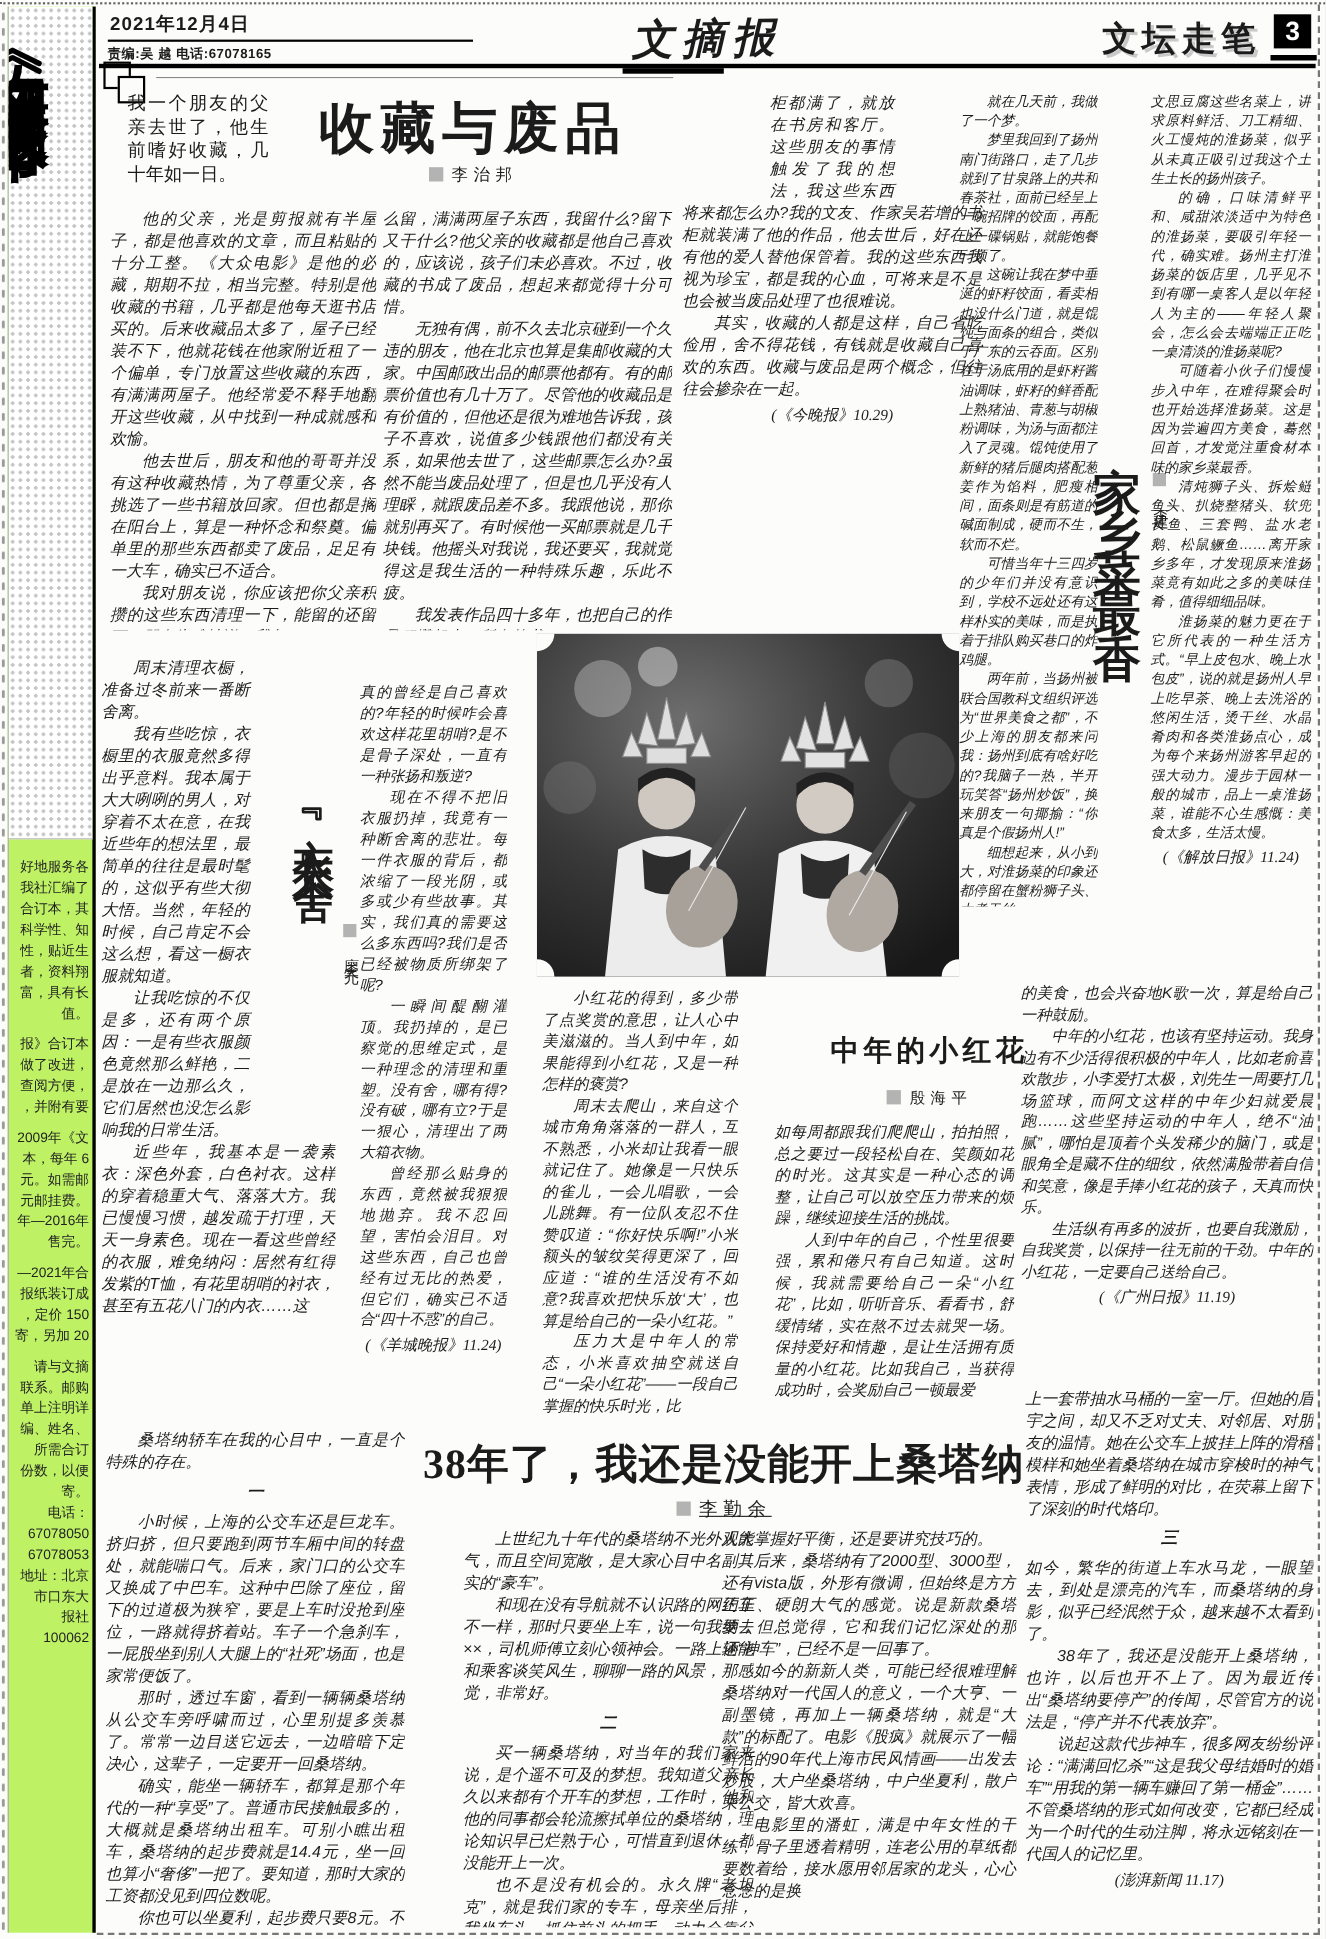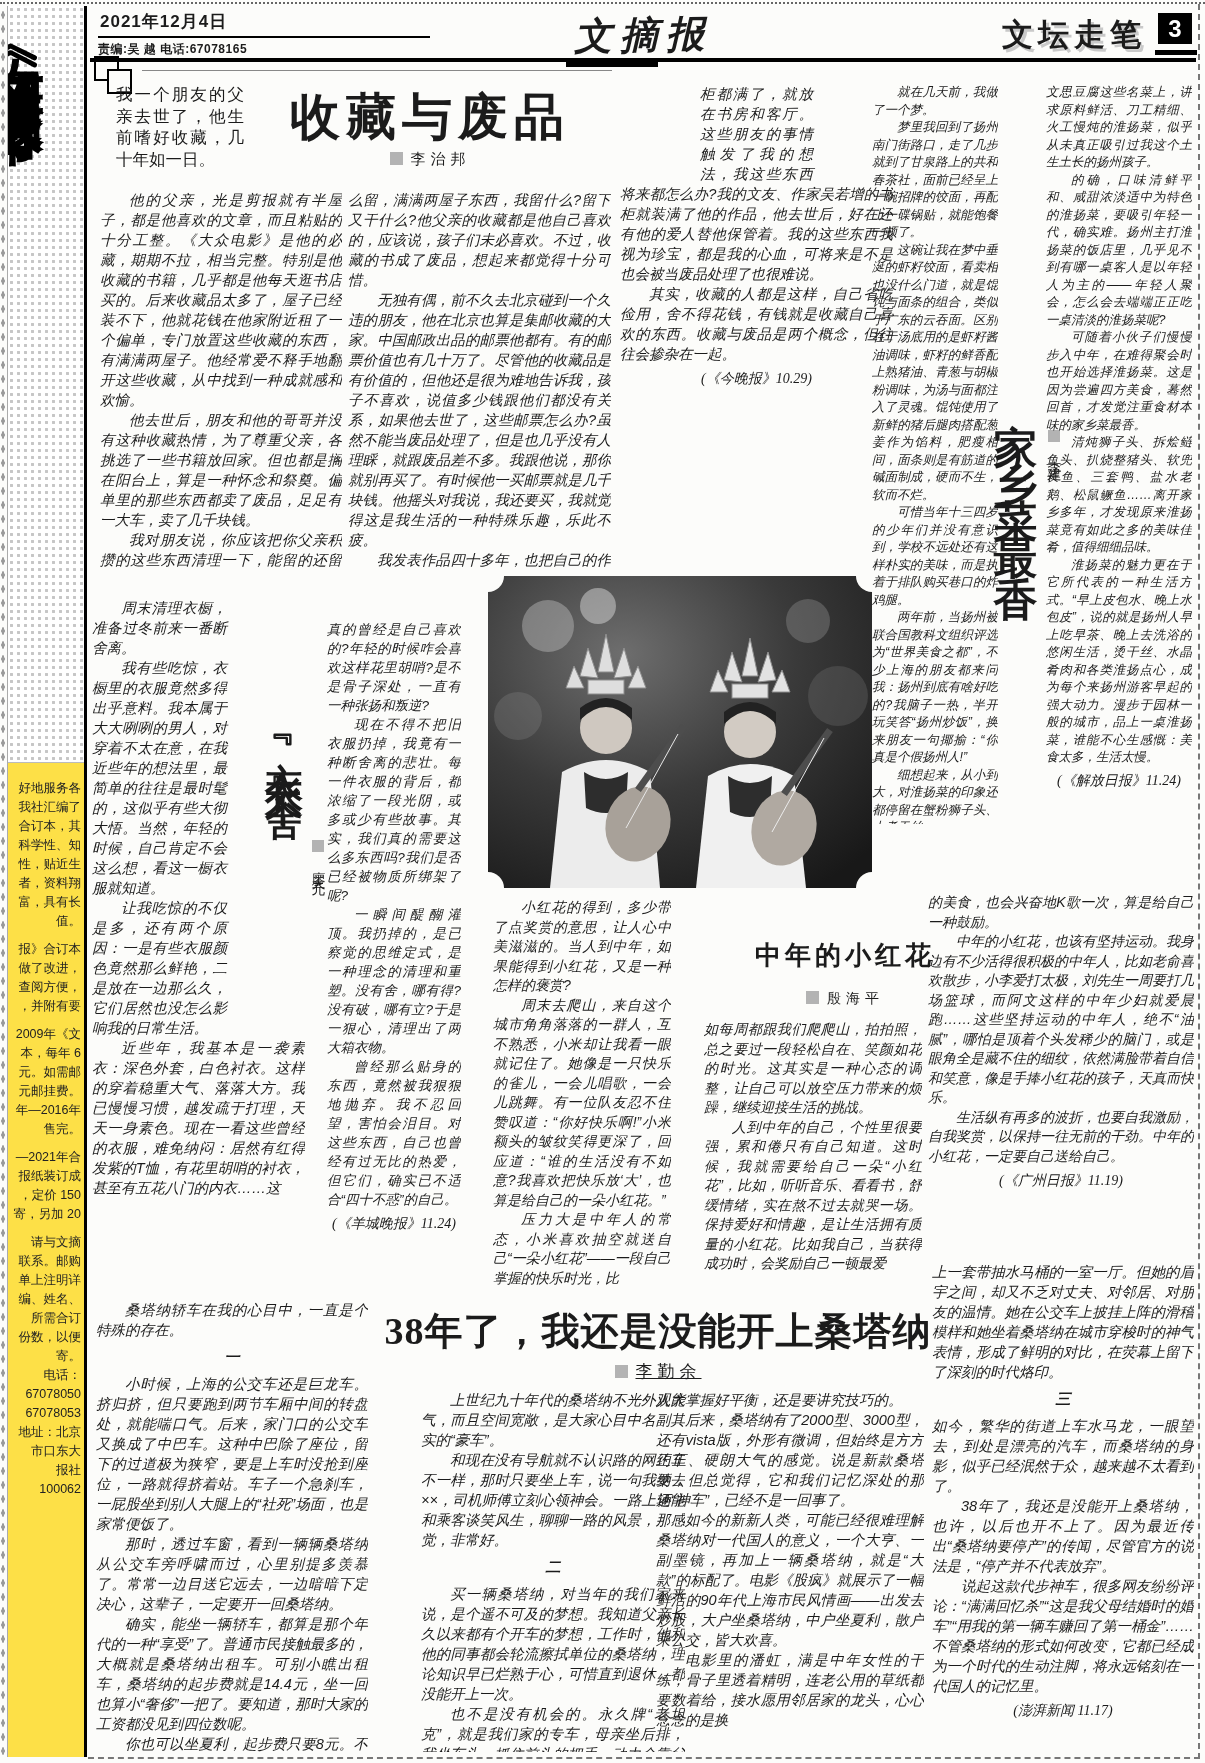--- a/index.html
+++ b/index.html
@@ -5,21 +5,21 @@
   html,body{margin:0;padding:0;background:#e8e8e6;}
   .page{position:relative;width:1205px;height:1763px;margin:0 auto;background:#fcfcfa;color:#1b1b1b;
         font-family:"Liberation Sans","DejaVu Sans",sans-serif;overflow:hidden;}
   
   .border-top{position:absolute;left:0;right:0;top:2px;border-top:2px dotted #666;}
   .border-right{position:absolute;top:4px;bottom:4px;right:5px;border-right:2px dashed #777;}
   .border-bottom{position:absolute;left:88px;right:5px;bottom:4px;border-bottom:2px dashed #777;}
   .edge-dots{position:absolute;left:0;top:8px;bottom:8px;width:6px;
              background-image:radial-gradient(#9a9a9a 1.5px,transparent 1.7px);background-size:6px 14px;}
   
-  .sidebar{position:absolute;left:7px;top:6px;width:76px;height:1751px;border-right:3px solid #000;border-left:1px solid #aaa;background:#fde047;}
+  .sidebar{position:absolute;left:7px;top:6px;width:76px;height:1751px;border-right:3px solid #000;border-left:1px solid #aaa;background:#bef264;}
   .banner{position:relative;height:756px;overflow:hidden;border-bottom:1px solid #bbb;
           background-color:#fff;background-image:radial-gradient(#c6c6c6 1.4px,transparent 1.6px);background-size:7px 7px;}
   .banner-text{position:absolute;top:4px;left:-30px;writing-mode:vertical-rl;font-size:62px;line-height:70px;
                font-weight:900;color:#000;letter-spacing:4px;font-family:"Liberation Sans","DejaVu Sans",sans-serif;}
   .sidebar-info{padding:16px 3px 0 0;font-size:12.5px;line-height:19px;font-weight:500;text-align:right;
                 height:960px;overflow:hidden;color:#222;}
   .sidebar-info .line{white-space:nowrap;}
   .sidebar-info .gap{height:9px;}
   
   .header{position:absolute;left:90px;top:6px;width:1106px;height:52px;border-bottom:4px solid #000;}
@@ -144,21 +144,21 @@
     </div>
   <div class="a1-topline"></div>
   <div class="a1-lead">我一个朋友的父亲去世了，他生前嗜好收藏，几十年如一日。</div>
   <div class="h-title a1-title">收藏与废品</div>
   <div class="a1-byline byline">
     <span class="sq"></span><span>李治邦</span>
   </div>
   <div class="col" style="left:100px;top:190px;width:242px;height:383px;">
     <div>
         <p class="para">他的父亲，光是剪报就有半屋子，都是他喜欢的文章，而且粘贴的十分工整。《大众电影》是他的必藏，期期不拉，相当完整。特别是他收藏的书籍，几乎都是他每天逛书店买的。后来收藏品太多了，屋子已经装不下，他就花钱在他家附近租了一个偏单，专门放置这些收藏的东西，有满满两屋子。他经常爱不释手地翻开这些收藏，从中找到一种成就感和欢愉。</p>
-        <p class="para">他去世后，朋友和他的哥哥并没有这种收藏热情，为了尊重父亲，各挑选了一些书籍放回家。但也都是搁在阳台上，算是一种怀念和祭奠。偏单里的那些东西都卖了废品，足足有一大车，卖了几千块钱。</p>
+        <p class="para">他去世后，朋友和他的哥哥并没有这种收藏热情，为了尊重父亲，各挑选了一些书籍放回家。但也都是搁在阳台上，算是一种怀念和祭奠。偏单里的那些东西都卖了废品，足足有一大车，确实已不适合。</p>
         <p class="para">我对朋友说，你应该把你父亲积攒的这些东西清理一下，能留的还留下。朋友为难地说，我怎</p>
       </div>
   </div>
   <div class="col" style="left:348px;top:190px;width:263px;height:383px;" data-cont="true">
     <div data-cont="true">
         <p class="para">么留，满满两屋子东西，我留什么?留下又干什么?他父亲的收藏都是他自己喜欢的，应该说，孩子们未必喜欢。不过，收藏的书成了废品，想起来都觉得十分可惜。</p>
         <p class="para">无独有偶，前不久去北京碰到一个久违的朋友，他在北京也算是集邮收藏的大家。中国邮政出品的邮票他都有。有的邮票价值也有几十万了。尽管他的收藏品是有价值的，但他还是很为难地告诉我，孩子不喜欢，说值多少钱跟他们都没有关系，如果他去世了，这些邮票怎么办?虽然不能当废品处理了，但是也几乎没有人理睬，就跟废品差不多。我跟他说，那你就别再买了。有时候他一买邮票就是几千块钱。他摇头对我说，我还要买，我就觉得这是我生活的一种特殊乐趣，乐此不疲。</p>
         <p class="para">我发表作品四十多年，也把自己的作品积攒起来，所有的书</p>
       </div>
   </div>

